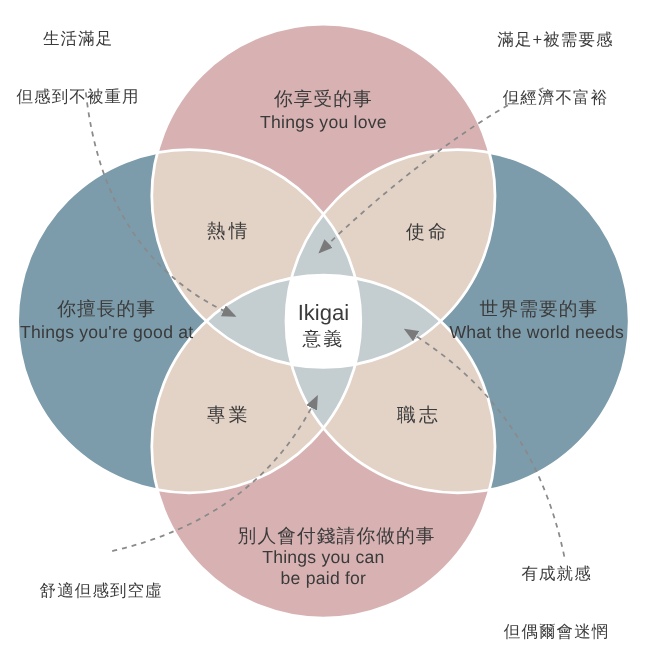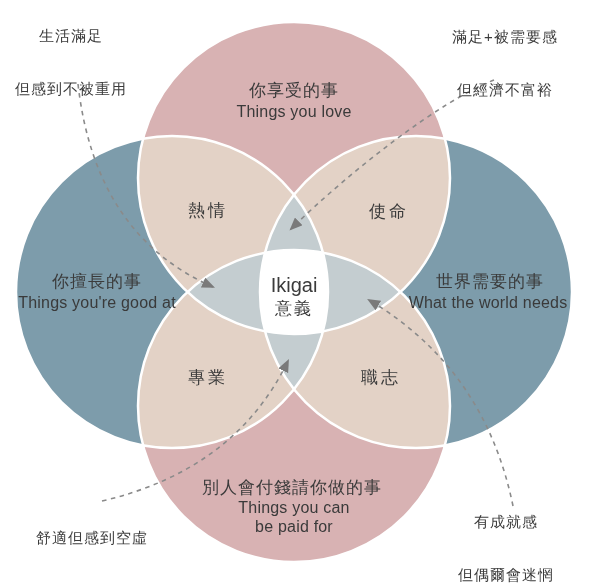--- a/index.html
+++ b/index.html
@@ -111,21 +111,21 @@
 
   <div class="lbl zh-main" style="left:294px; top:90px;">你享受的事</div>
   <div class="lbl en-sub" style="left:294px; top:112px;">Things you love</div>
 
   <div class="lbl zh-main" style="left:97px; top:281px;">你擅長的事</div>
   <div class="lbl en-sub" style="left:97px; top:303px;">Things you're good at</div>
 
   <div class="lbl zh-main" style="left:490px; top:281px;">世界需要的事</div>
   <div class="lbl en-sub" style="left:488px; top:303px;">What the world needs</div>
 
-  <div class="lbl zh-main" style="left:292px; top:487px;">別人會付錢請你做的事</div>
+  <div class="lbl zh-main" style="left:306px; top:487px;">別人會付錢請你做的事</div>
   <div class="lbl en-sub wrapped" style="left:294px; top:517px;">Things you can be paid for</div>
 
   <div class="lbl overlap" style="left:208px; top:210px;">熱情</div>
   <div class="lbl overlap" style="left:389px; top:211px;">使命</div>
   <div class="lbl overlap" style="left:208px; top:377px;font-family:Liberation Serif, serif;">專業</div>
   <div class="lbl overlap" style="left:381px; top:377px;">職志</div>
 
   <div class="lbl ikigai-en" style="left:294px; top:285px;">Ikigai</div>
   <div class="lbl ikigai-zh" style="left:294px; top:308px;">意義</div>
 

